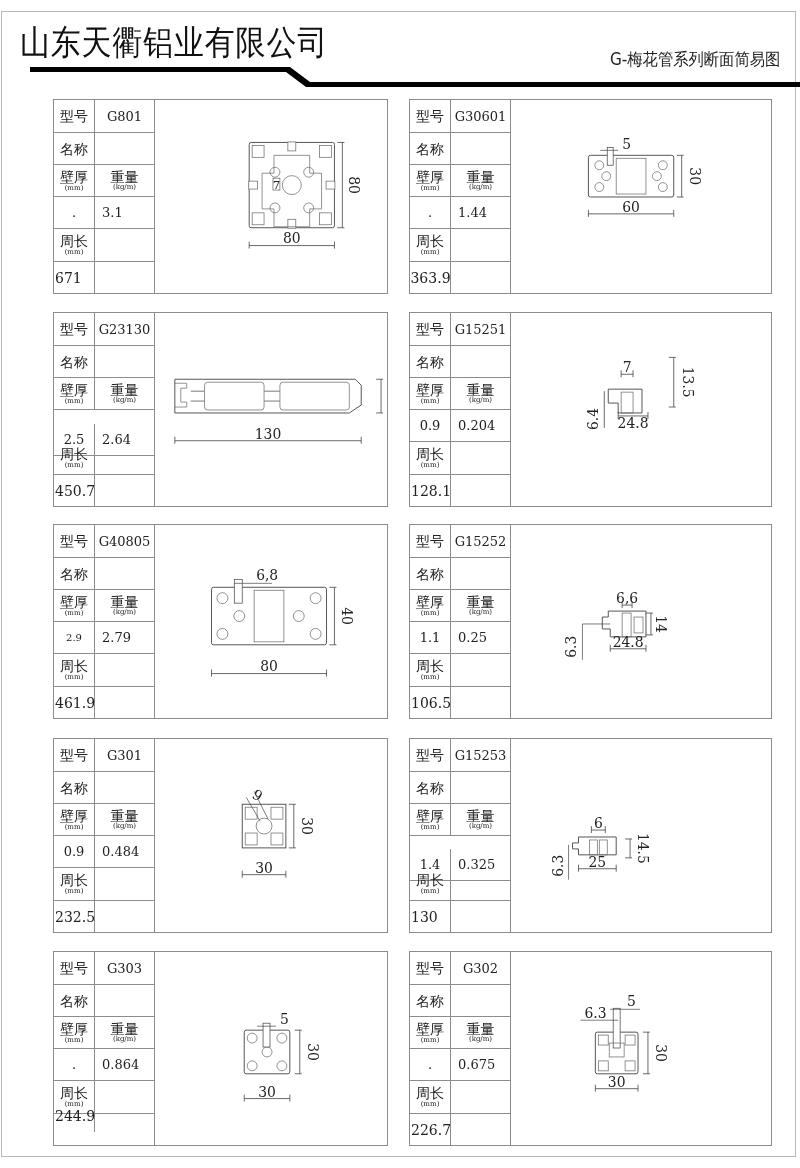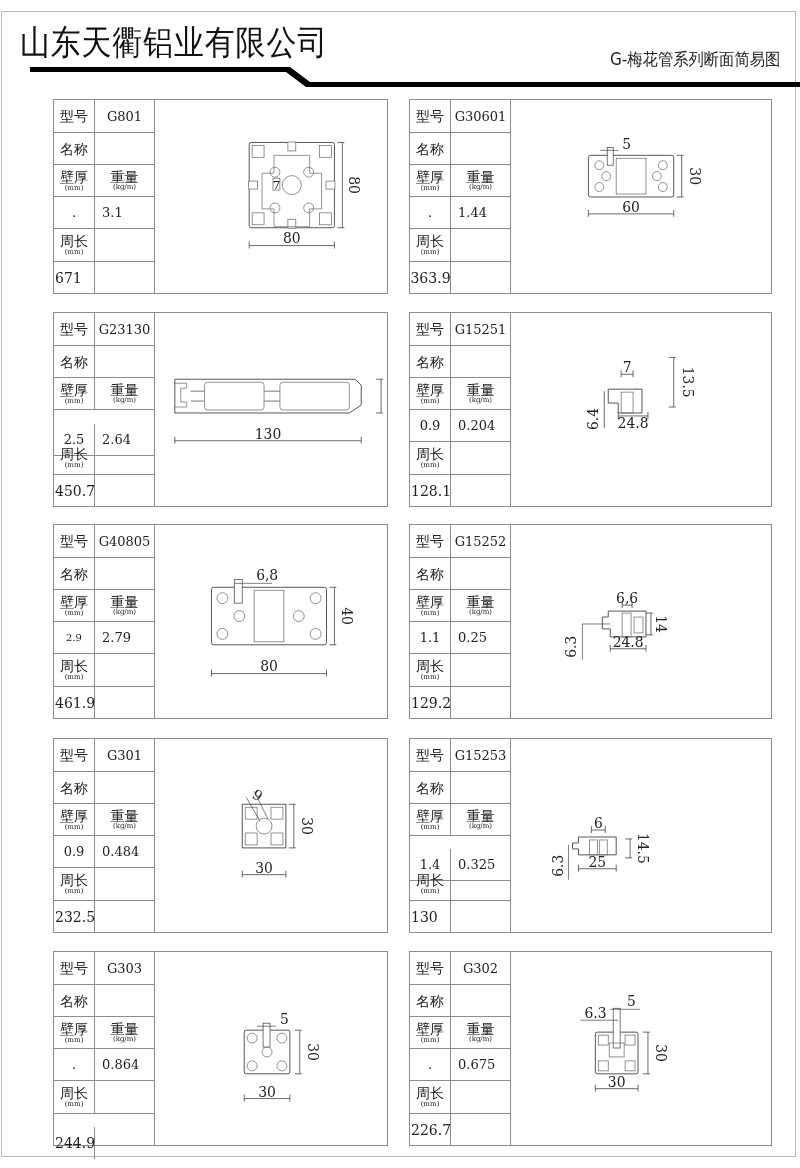--- a/index.html
+++ b/index.html
@@ -453,21 +453,21 @@
       </div>
       <div class="row" style="top:129px;height:33px">
         <div class="lab">
             <span>周长</span>
             <span class="unit">(mm)</span>
           </div>
         <div class="val"></div>
       </div>
       <div class="row" style="top:162px;height:32px">
         <div class="lab" style="justify-content:center;align-items:flex-start;padding-left:1px">
-            <span class="b-perim">129.2</span>
+            <span class="b-perim">106.5</span>
           </div>
         <div class="val"></div>
       </div>
     </div>
     <div class="diagram">
         <svg viewBox="0 0 262 193">
           <path d="M98,86 h38 v26 h-36 v-8 h-8 v-12 h6z" fill="#fff" stroke="#555" stroke-width="1"></path>
           <rect x="112" y="88" width="9" height="24" fill="none" stroke="#777" stroke-width="0.8"></rect>
           <rect x="124" y="92" width="9" height="16" fill="none" stroke="#777" stroke-width="0.8"></rect>
           <line x1="112" y1="80" x2="122" y2="80" stroke="#444" stroke-width="0.8"></line>
@@ -668,21 +668,21 @@
             <span class="b-weight">0.864</span>
           </div>
       </div>
       <div class="row" style="top:129px;height:33px">
         <div class="lab">
             <span>周长</span>
             <span class="unit">(mm)</span>
           </div>
         <div class="val"></div>
       </div>
-      <div class="row" style="top:175px;height:32px">
+      <div class="row" style="top:148px;height:32px">
         <div class="lab" style="justify-content:center;align-items:flex-start;padding-left:1px">
             <span class="b-perim">244.9</span>
           </div>
         <div class="val"></div>
       </div>
     </div>
     <div class="diagram">
         <svg viewBox="0 0 234 193">
           <rect x="90" y="78" width="46" height="44" rx="2" fill="#fff" stroke="#555" stroke-width="1"></rect>
           <circle cx="98" cy="86" r="5" fill="none" stroke="#777" stroke-width="0.8"></circle>

